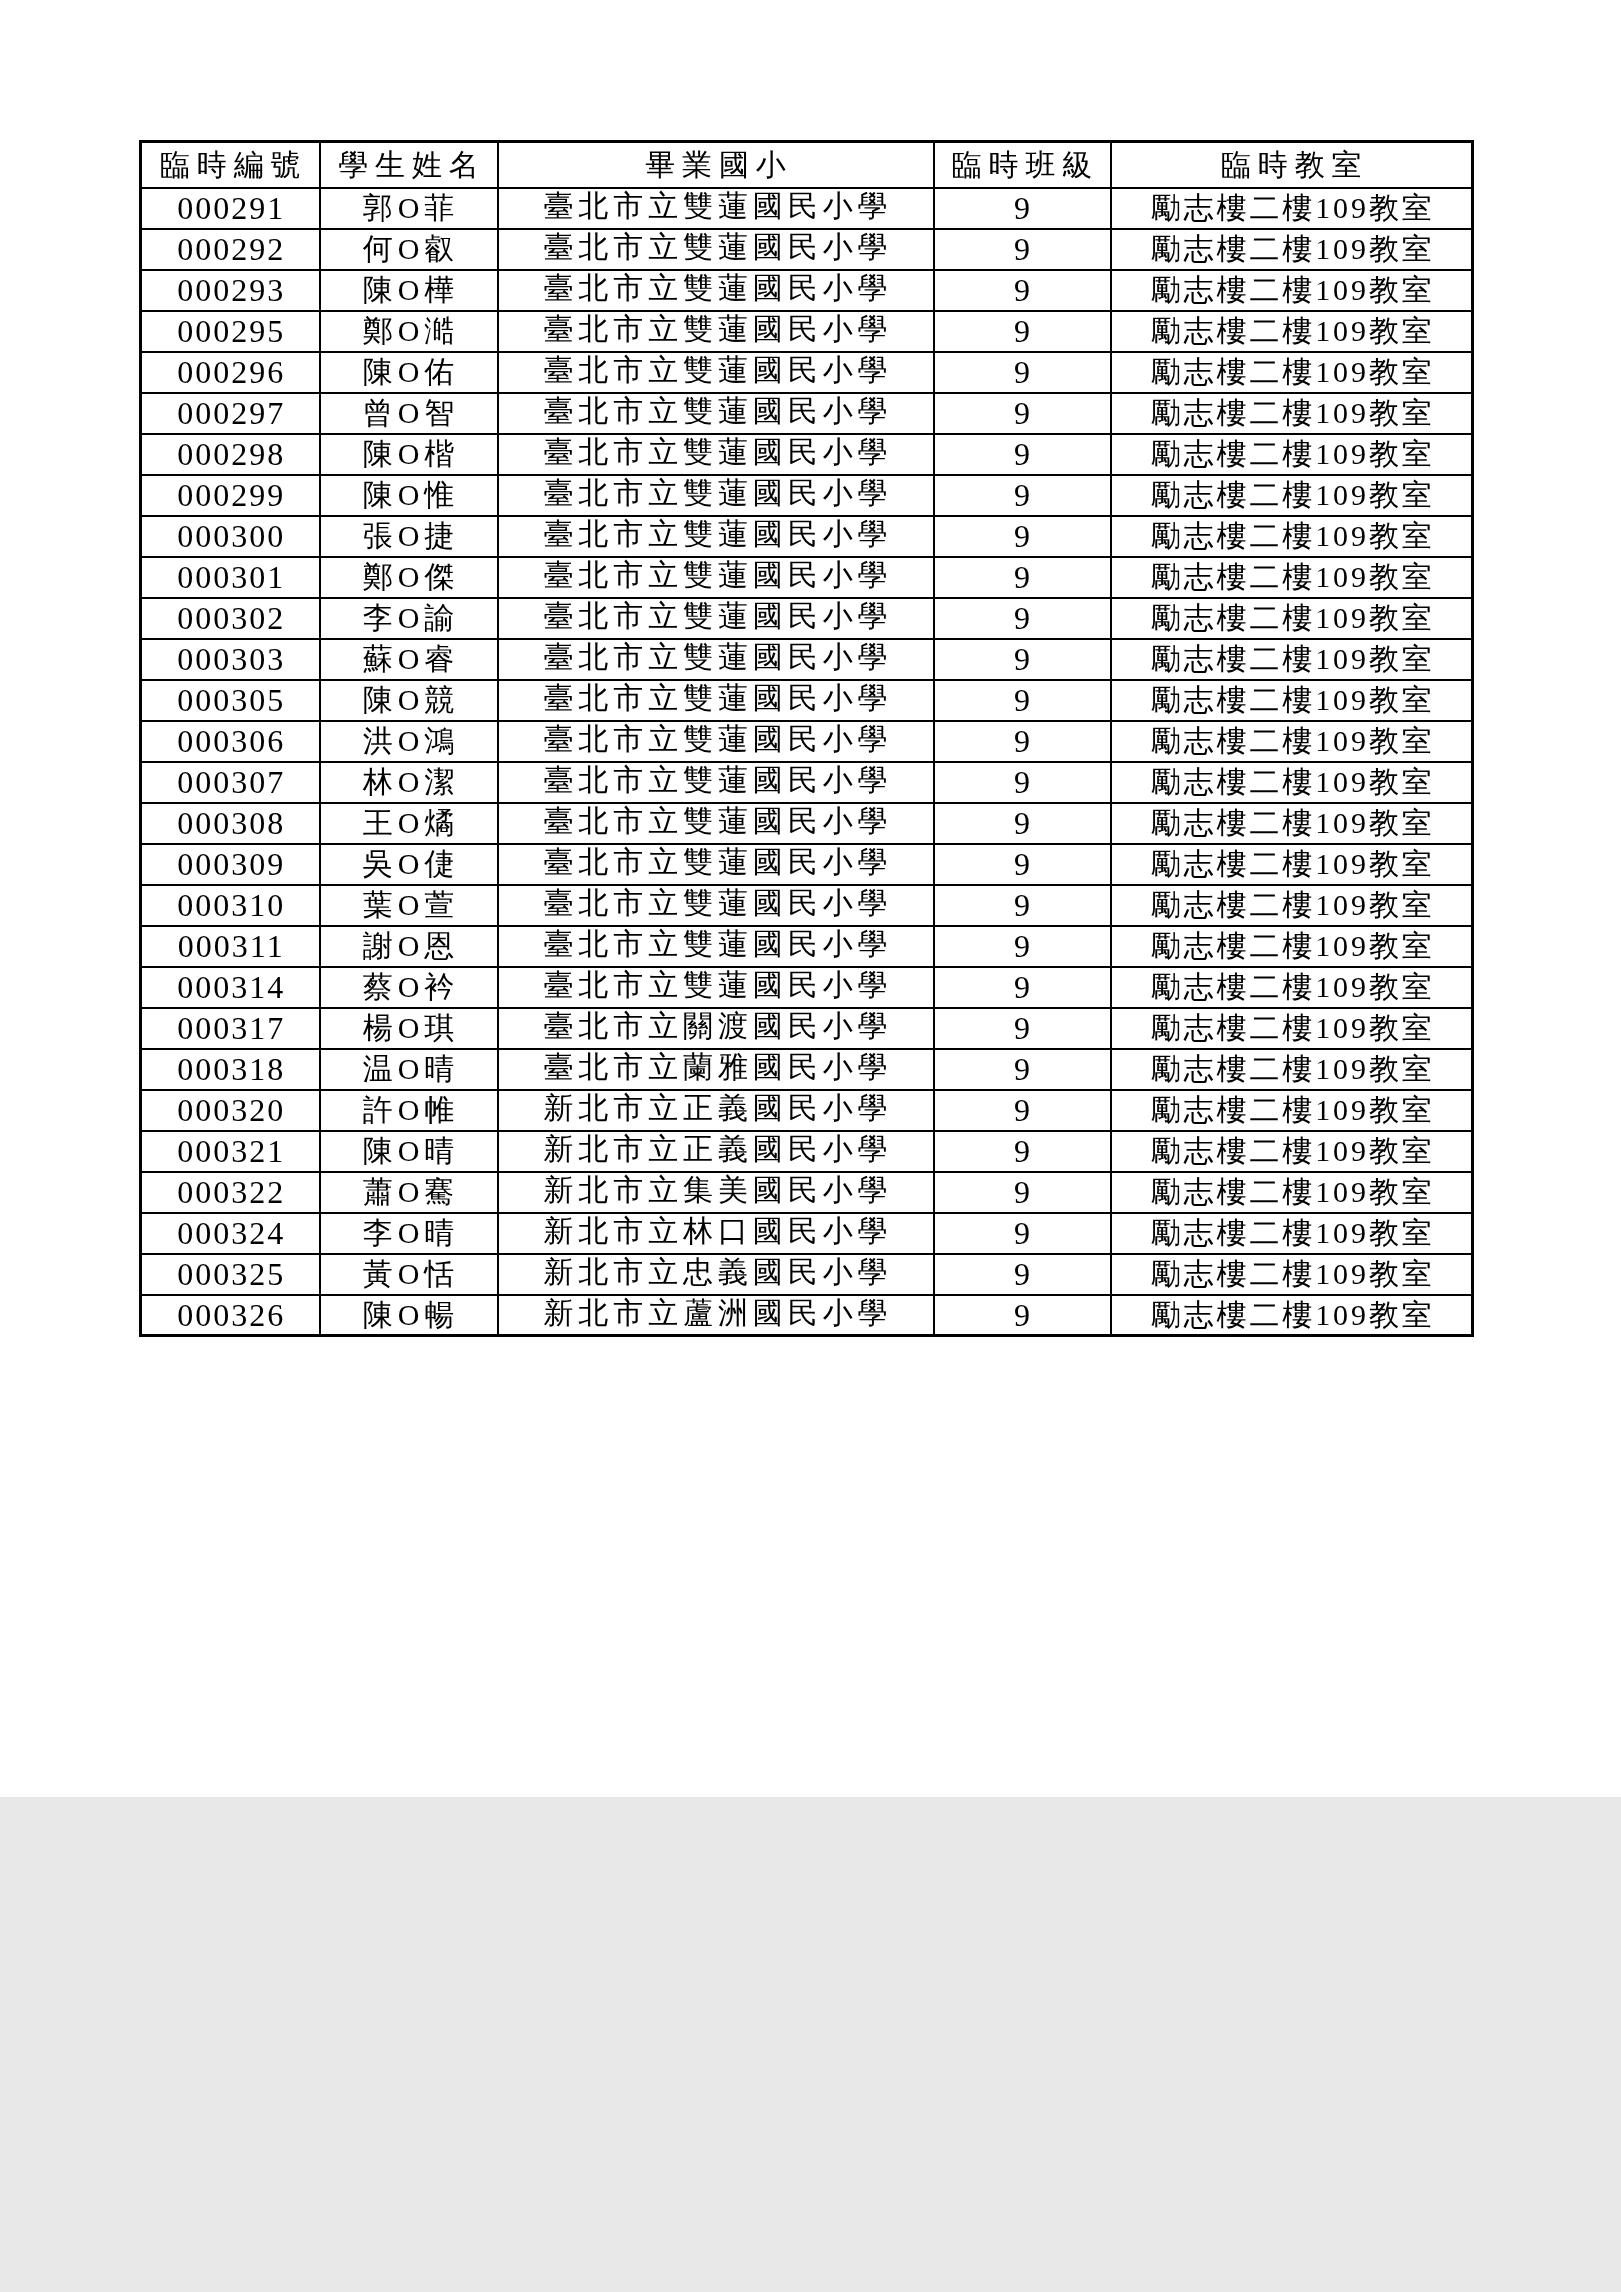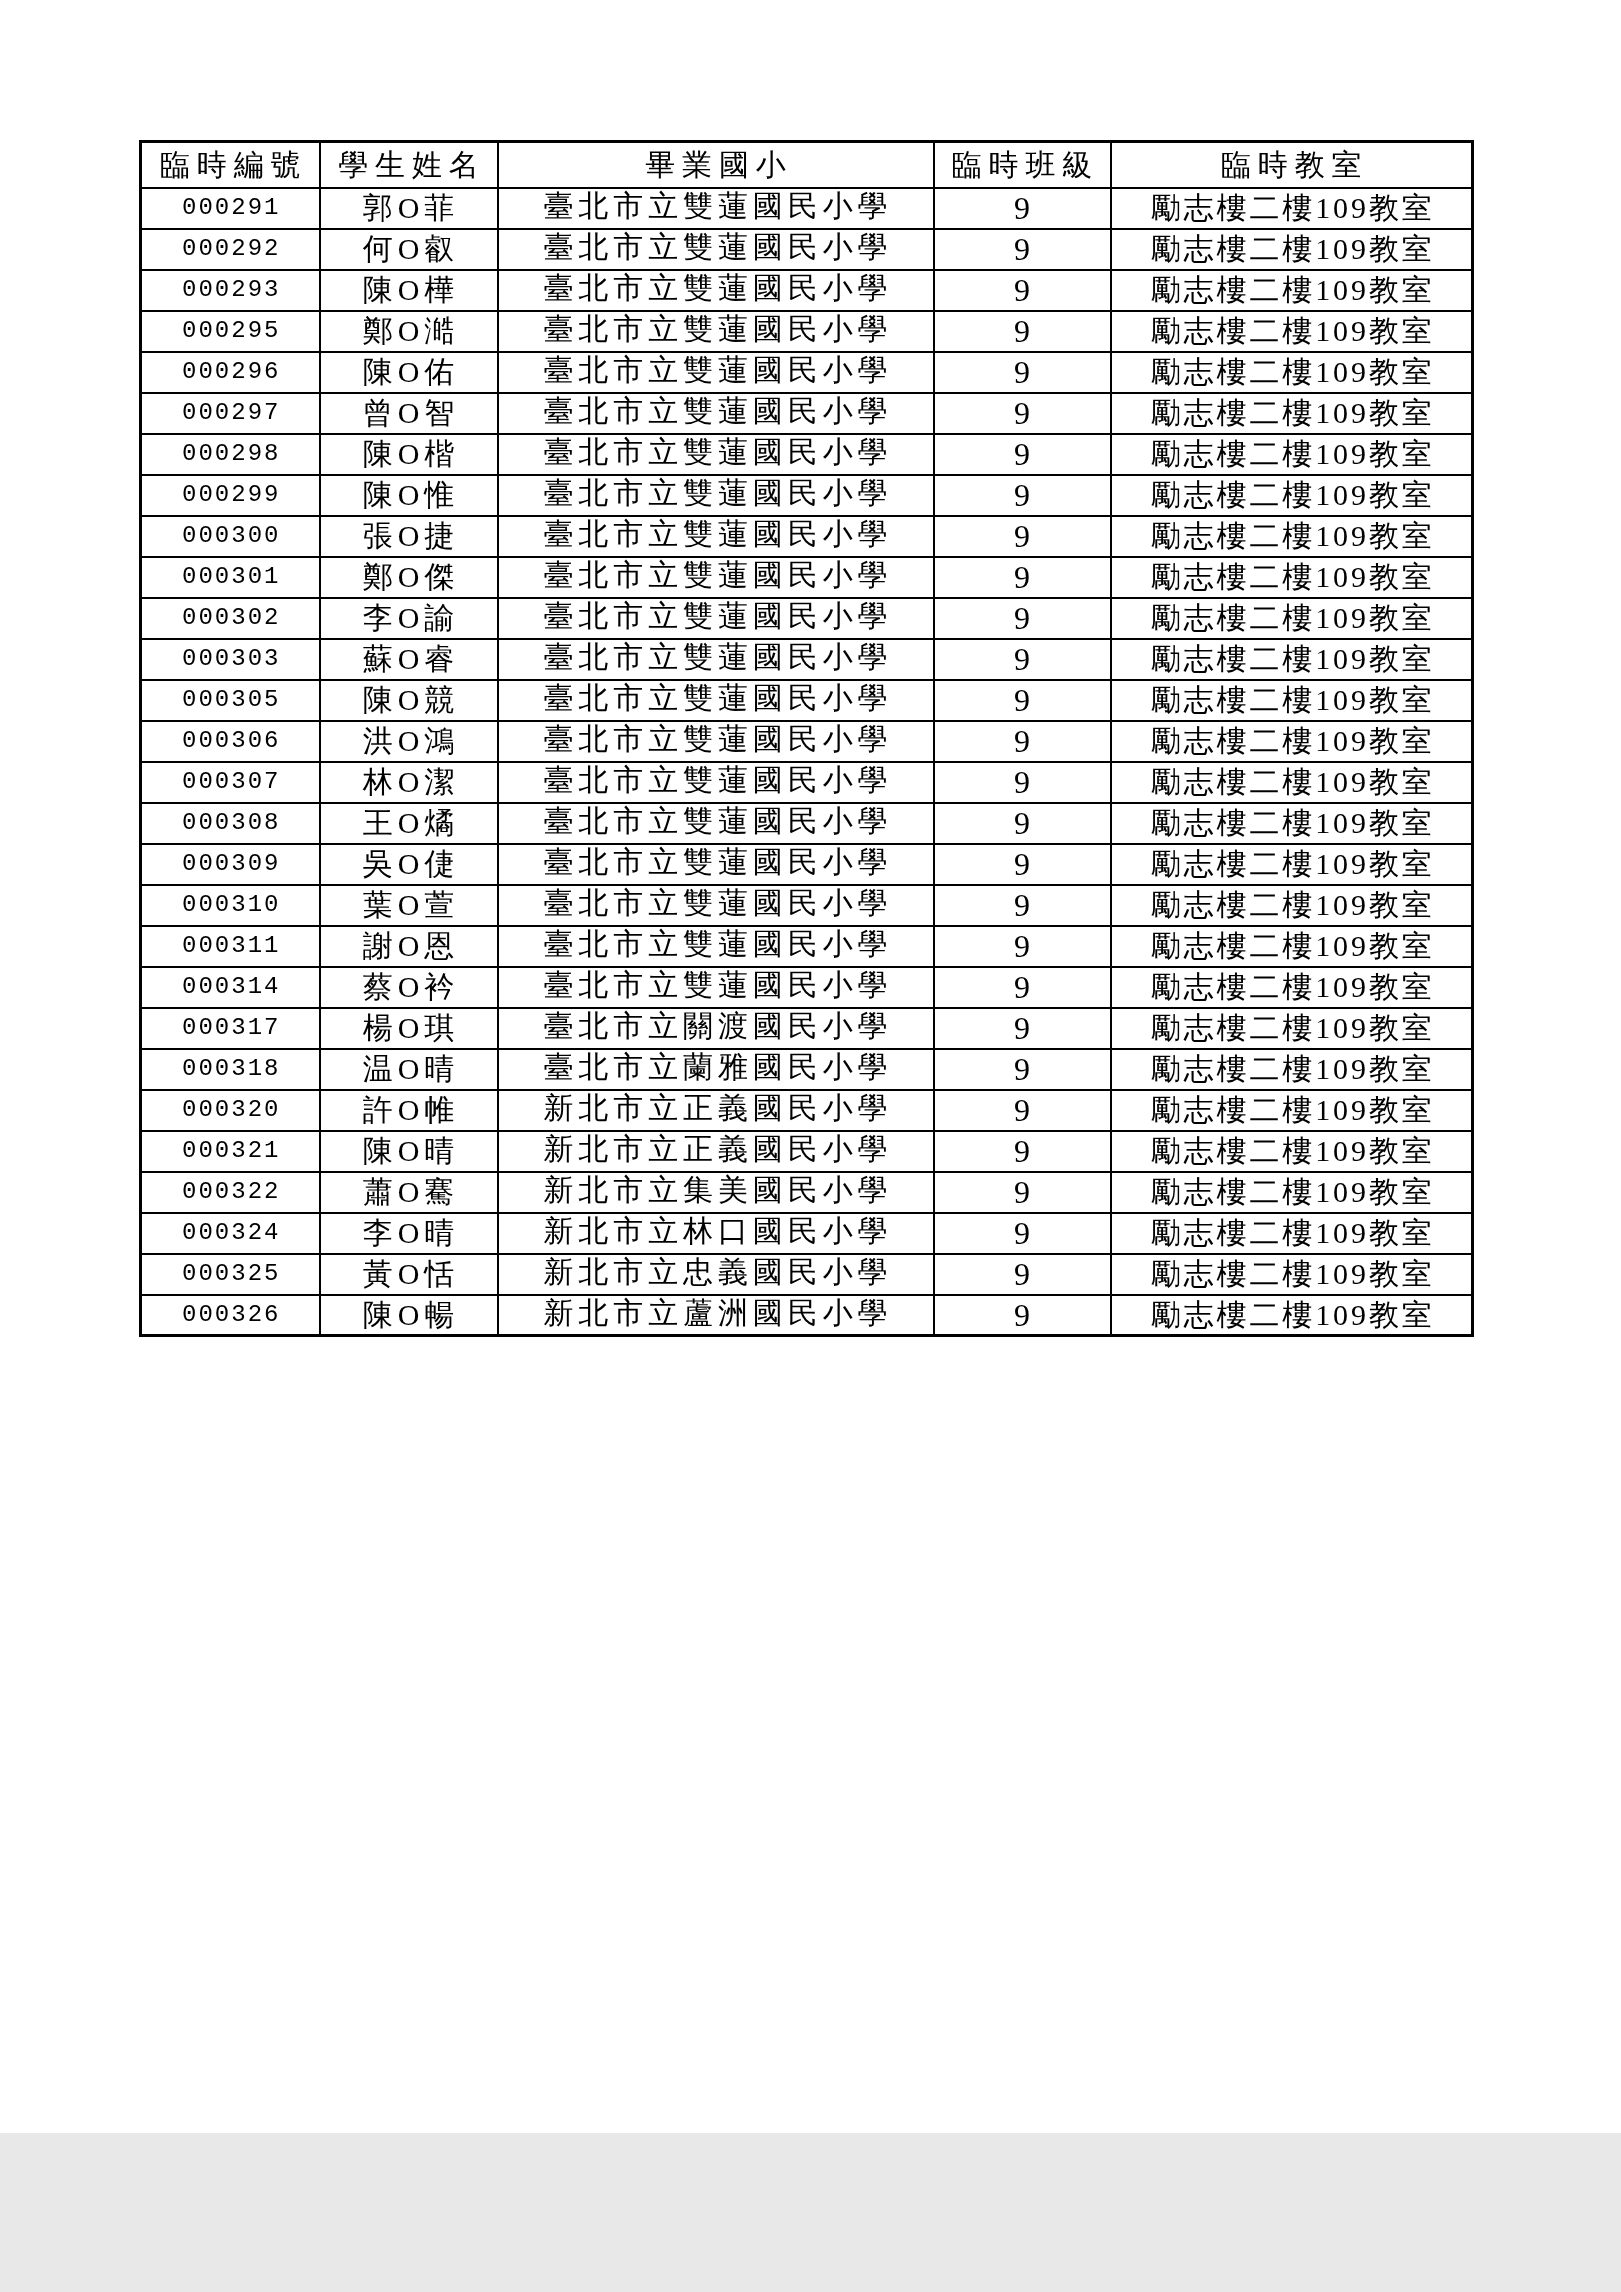--- a/index.html
+++ b/index.html
@@ -1,20 +1,20 @@
 <!DOCTYPE html>
 <html><head>
 <meta charset="utf-8">
 <style>
   * { margin: 0; padding: 0; box-sizing: border-box; }
   html, body { background: #e8e8e8; }
   .page {
     position: relative;
     width: 1621px;
-    height: 2133px;
+    height: 1797px;
     background: #ffffff;
     margin: 0 auto;
     font-family: "Liberation Serif", "DejaVu Serif", serif;
     color: #000000;
   }
   table.roster {
     position: absolute;
     left: 139px;
     top: 140px;
     width: 1333px;
@@ -33,21 +33,21 @@
     vertical-align: middle;
     font-weight: normal;
     font-size: 30px;
     line-height: 1;
     overflow: hidden;
     white-space: nowrap;
   }
   thead tr { height: 46px; }
   tbody tr { height: 41px; }
   th.hcell   { letter-spacing: 6.9px; text-indent: 6.9px; }
-  td.c0 { letter-spacing: 2px; text-indent: 2px; font-size: 24px; font-family: Liberation Mono, monospace; }
+  td.c0 { letter-spacing: 2px; text-indent: 2px; font-size: 32px; }
   td.c1 { letter-spacing: 4.9px; text-indent: 4.9px; }
   td.c2 { letter-spacing: 4.9px; text-indent: 4.9px; font-family: Liberation Mono, monospace; }
   td.c3 { letter-spacing: 0;  font-size: 32px; }
   td.c4 { letter-spacing: 2.9px; text-indent: 2.9px; margin-top: 44px; }
 </style>
 </head>
 <body>
 
 <div class="page">
   <table class="roster">

